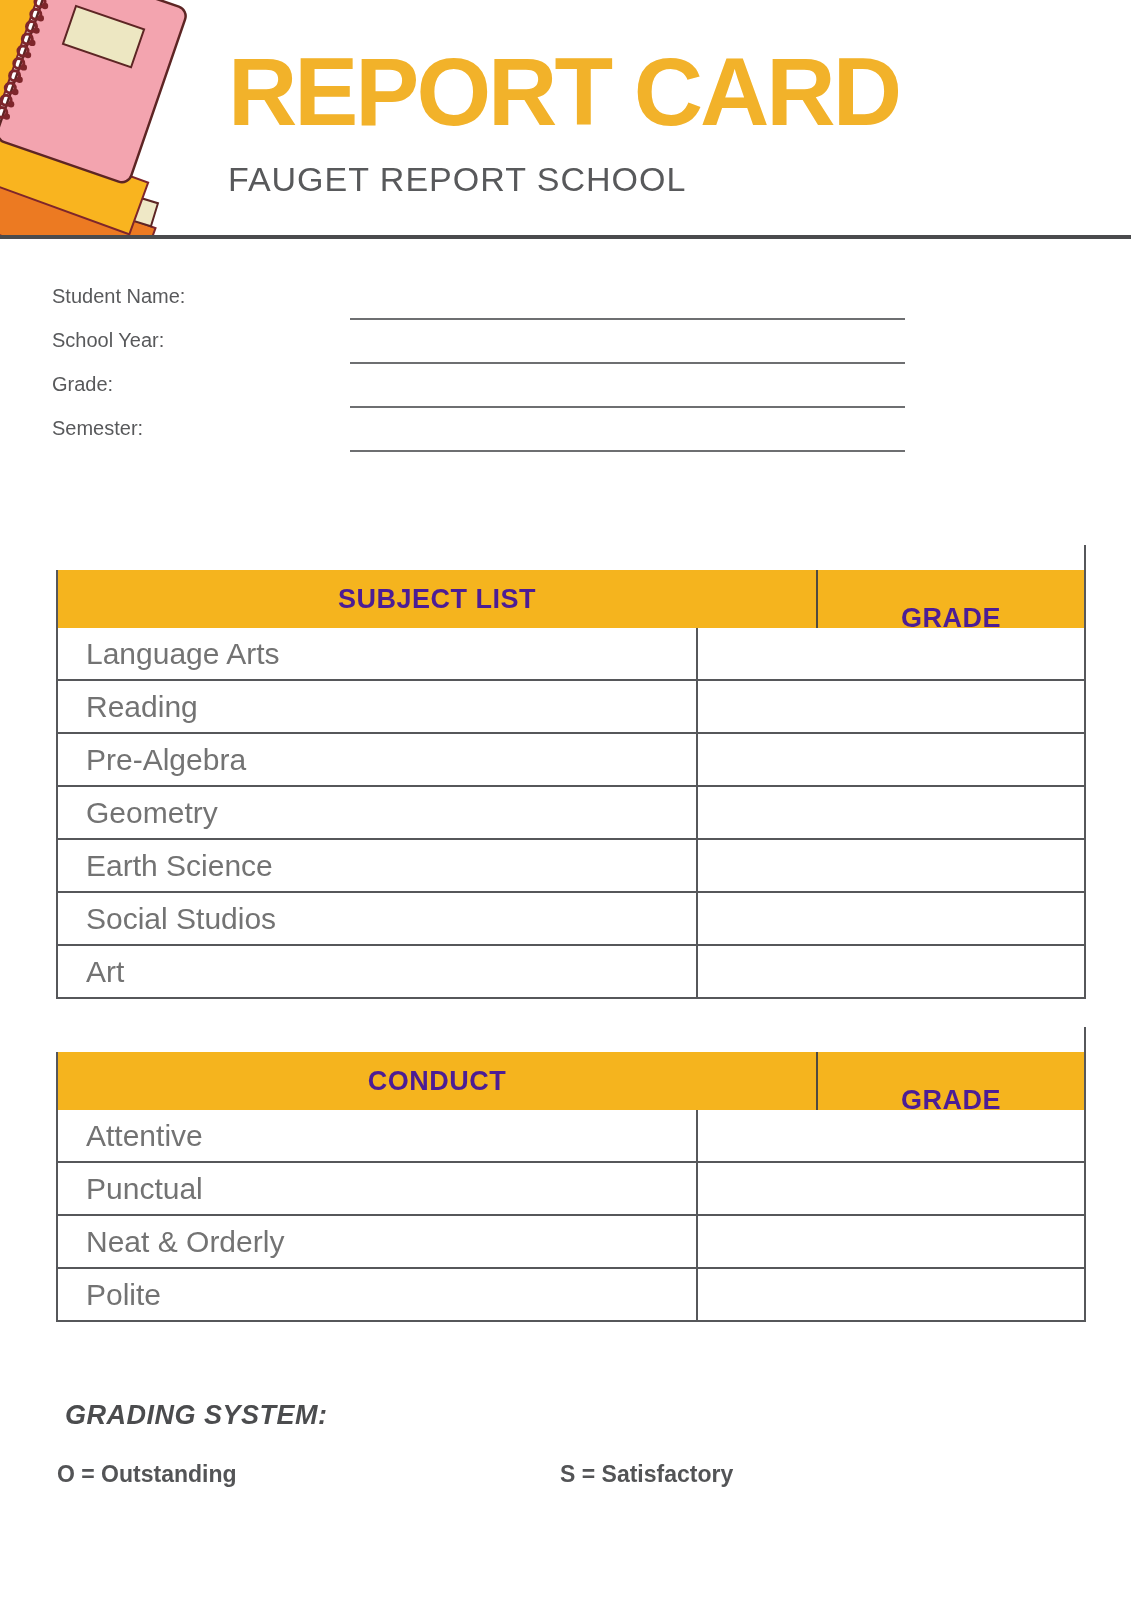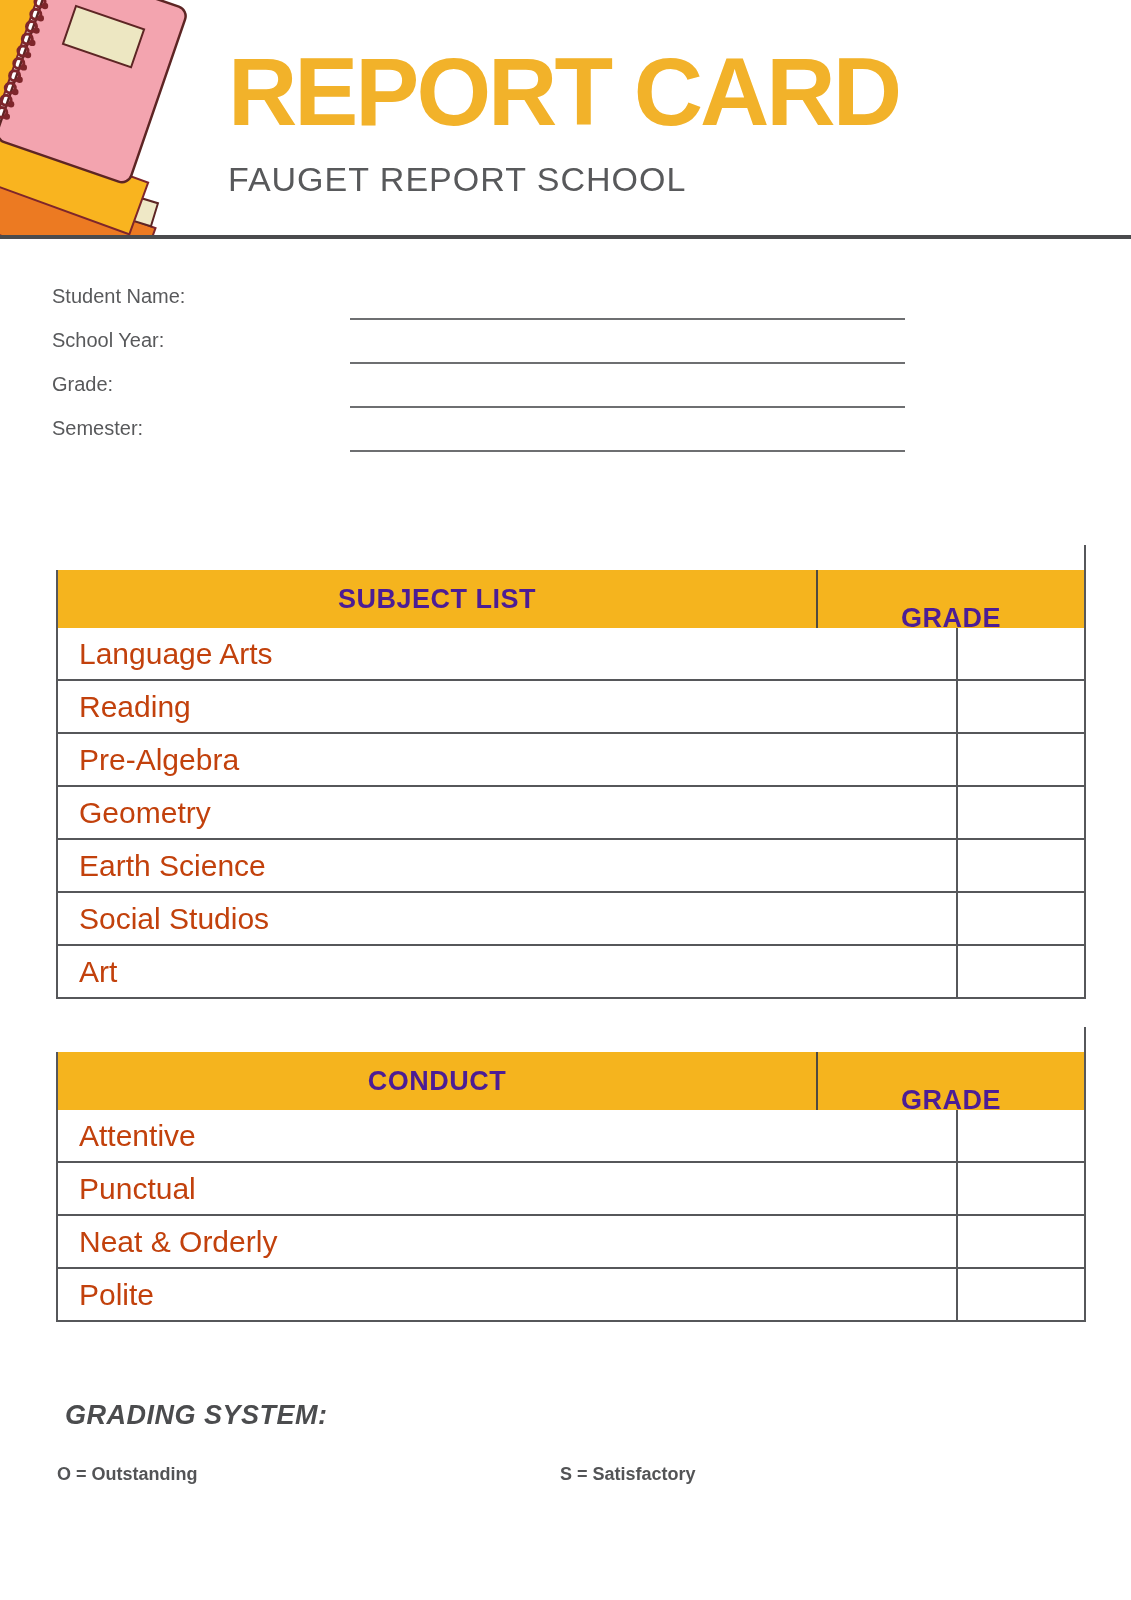--- a/index.html
+++ b/index.html
@@ -54,35 +54,35 @@
     color:#4c1d95;font-weight:700;font-size:27px;letter-spacing:.5px;
   }
   .thead .hc1{width:760px;border-right:2px solid #4F4A40;box-sizing:border-box;}
   .thead .hc2{flex:1;margin-top:39px;}
   .trow{
     display:flex;height:53px;box-sizing:border-box;
     border-left:2px solid #56575A;border-right:2px solid #56575A;
     border-bottom:2px solid #56575A;
   }
   .trow .tc1{
-    width:900px;box-sizing:border-box;border-right:2px solid #56575A;
-    display:flex;align-items:center;padding-left:21px;
-    font-size:30px;color:#c2410c;
+    width:640px;box-sizing:border-box;border-right:2px solid #56575A;
+    display:flex;align-items:center;padding-left:28px;
+    font-size:30px;color:#737373;
   }
   .trow .tc2{flex:1;}
   .subjects{top:570px;}
   .conduct{top:1052px;border-radius:10px;}
   
   .grading{position:absolute;left:57px;top:1392px;width:1020px;color:#4B4C4E;}
   .grading-heading{
     font-size:27px;font-weight:800;letter-spacing:.5px;margin:8px;font-style:italic;
   }
   .legend{
     display:grid;grid-template-columns:503px auto;margin-top:26px;
-    row-gap:4px;font-size:18px;font-weight:700;color:#535456;line-height:34px;
+    row-gap:4px;font-size:23px;font-weight:700;color:#535456;line-height:34px;
   }
 </style>
 </head>
 <body>
 
 <div class="page">
 
   <svg class="illustration" width="235" height="235" viewBox="0 0 235 235">
 
     <rect transform="translate(-80,-45) rotate(19)" width="125" height="240" fill="#F9B41F" stroke="#7E262B" stroke-width="2"></rect>

